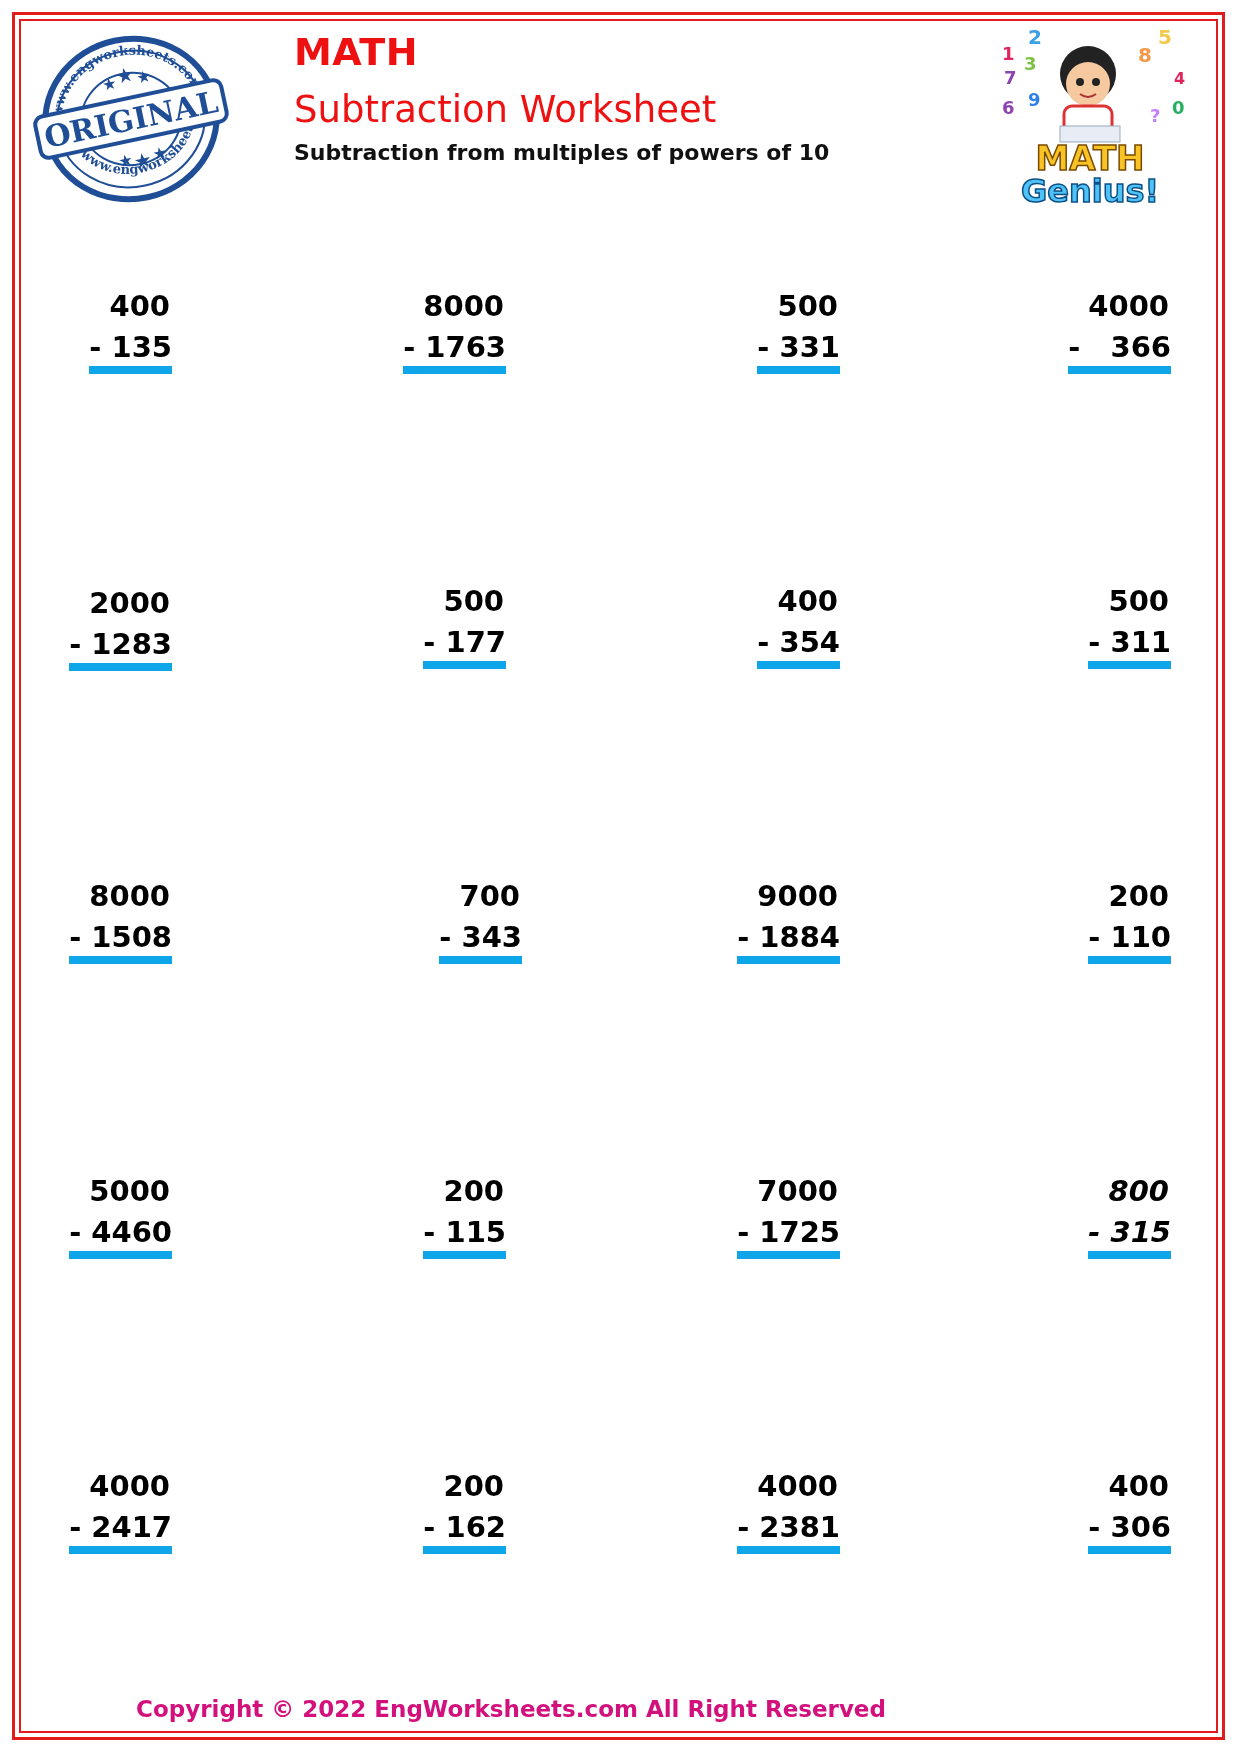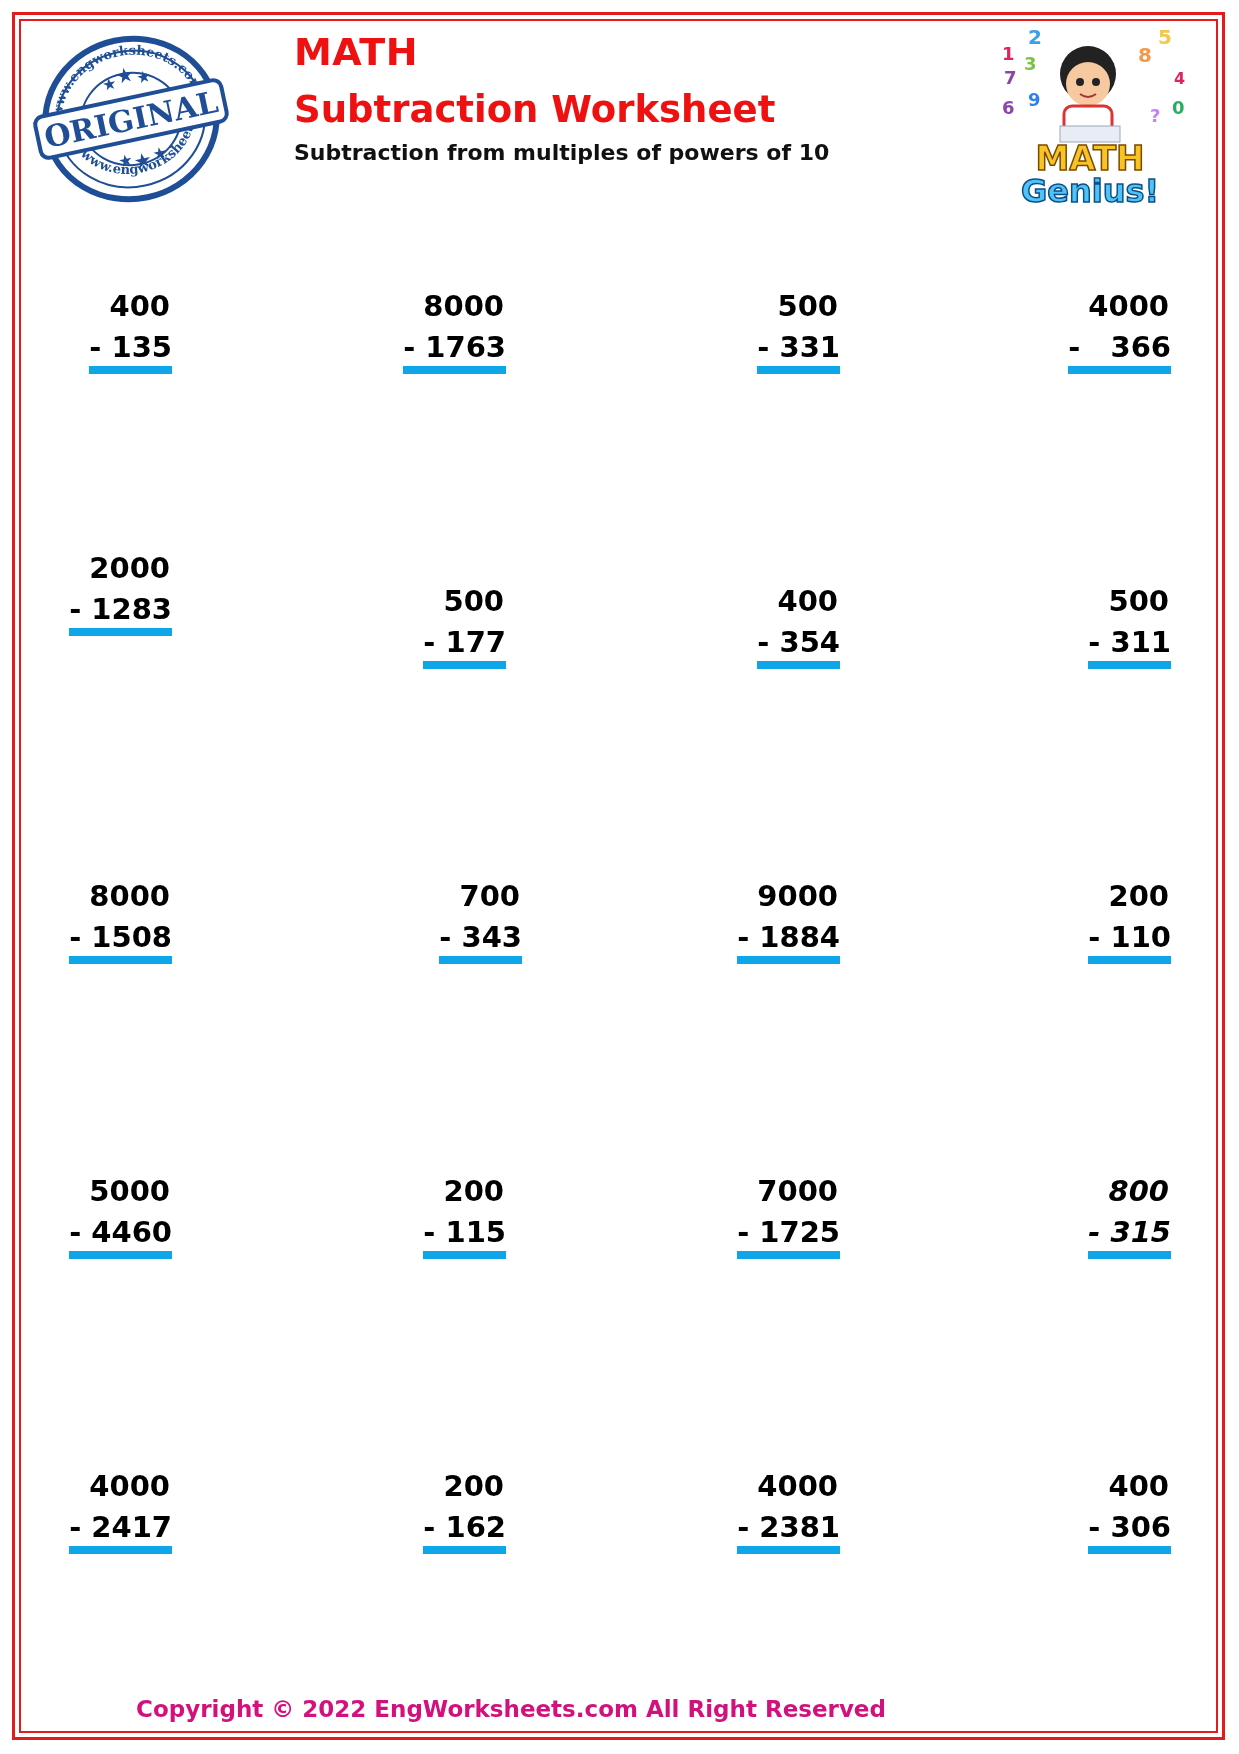--- a/index.html
+++ b/index.html
@@ -6,21 +6,21 @@
     body { width: 1239px; height: 1754px; position: relative; overflow: hidden;
            font-family: "DejaVu Sans", sans-serif; color: #000; }
     .outer-border { position: absolute; left: 12px; top: 12px; width: 1213px; height: 1728px;
                     border: 3px solid #e41b1b; box-sizing: border-box; }
     .inner-border { position: absolute; left: 19px; top: 19px; width: 1199px; height: 1714px;
                     border: 2px solid #e41b1b; box-sizing: border-box; }
 
     .stamp { position: absolute; left: 28px; top: 24px; width: 206px; height: 190px; }
     .title { position: absolute; left: 294px; top: 30px; font-size: 38px; font-weight: bold;
              color: #ee1111; letter-spacing: 0.5px; }
-    .subtitle-main { position: absolute; left: 294px; top: 88px; font-size: 37px; font-weight: bold;
+    .subtitle-main { position: absolute; left: 294px; top: 88px; font-size: 37px; font-weight: normal;
                      color: #ee1111; }
     .subtitle-desc { position: absolute; left: 294px; top: 140px; font-size: 22px; font-weight: bold;
                      color: #111; }
     .mascot { position: absolute; left: 990px; top: 22px; width: 200px; height: 190px; }
 
     .grid { position: absolute; left: 0; top: 0; }
     .problem { position: absolute; width: 140px; text-align: right; font-weight: bold;
                font-size: 29px; line-height: 41px; margin-top: 10px; }
     .problem .minuend { display: block; padding-right: 2px; }
     .problem .subtrahend-line { display: inline-block; border-bottom: 8px solid #0ea5e9;
@@ -100,21 +100,21 @@
   </div>
   <div class="problem" style="left:700px; top:276px;">
     <span class="minuend">500</span>
     <span class="subtrahend-line">- 331</span>
   </div>
   <div class="problem" style="left:1031px; top:276px;">
     <span class="minuend">4000</span>
     <span class="subtrahend-line">-   366</span>
   </div>
 
-  <div class="problem" style="left:32px; top:538px;">
+  <div class="problem" style="left:32px; top:573px;">
     <span class="minuend">2000</span>
     <span class="subtrahend-line">- 1283</span>
   </div>
   <div class="problem" style="left:366px; top:571px;">
     <span class="minuend">500</span>
     <span class="subtrahend-line">- 177</span>
   </div>
   <div class="problem" style="left:700px; top:571px;">
     <span class="minuend">400</span>
     <span class="subtrahend-line">- 354</span>

